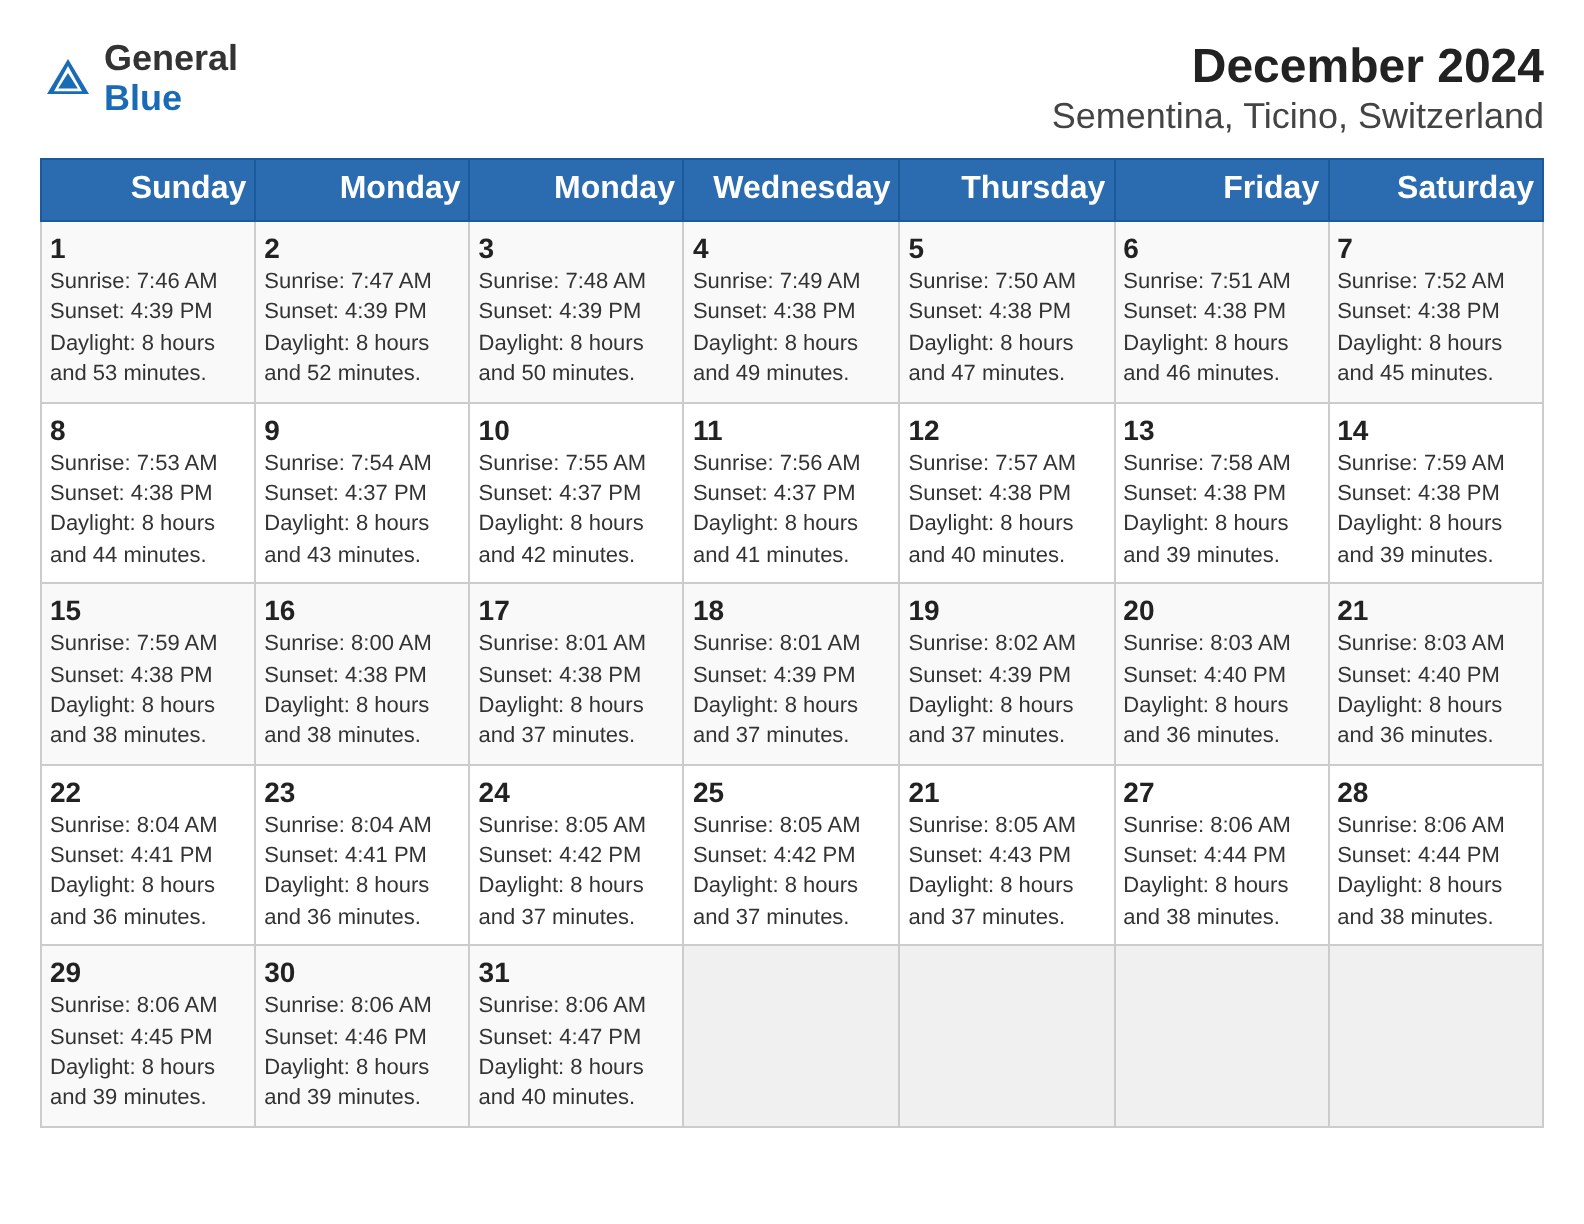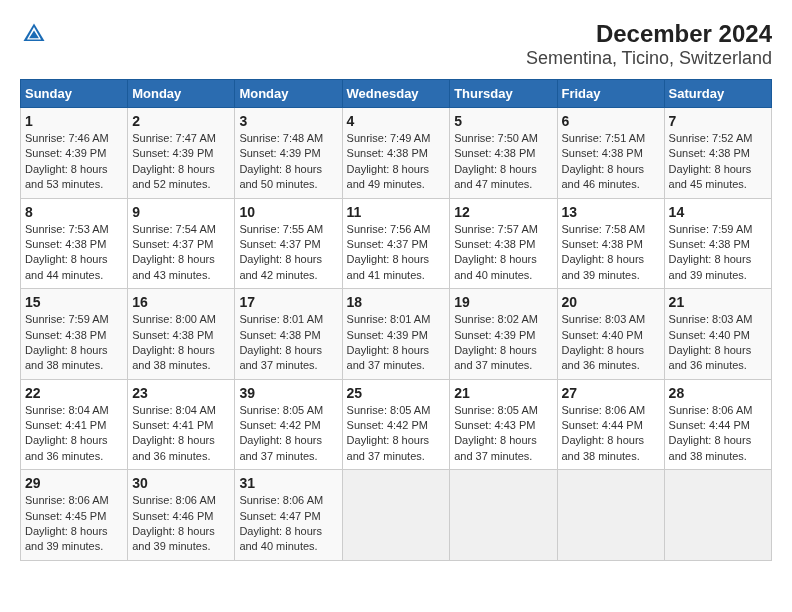--- a/index.html
+++ b/index.html
@@ -46,22 +46,22 @@
     }
     .calendar {
       width: 100%;
       border-collapse: collapse;
       font-size: 11px;
     }
     .calendar thead tr th {
       background: #2b6cb0;
       color: #fff;
       padding: 6px 4px;
-      text-align: left;
-      font-size: 13px;
+      text-align: right;
+      font-size: 16px;
       font-weight: bold;
       border: 1px solid #1a5a9a;
     }
     .calendar tbody tr td {
       vertical-align: top;
       padding: 5px 4px;
       border: 1px solid #ccc;
       width: 108px;
       min-height: 80px;
       background: #fff;
@@ -87,20 +87,24 @@
 </head>
 <body>
 
 <div class="header-section">
   <div class="logo">
     <svg class="logo-icon" viewBox="0 0 40 40">
       <polygon points="20,5 35,30 5,30" fill="#1a6bb5"></polygon>
       <polygon points="20,10 30,28 10,28" fill="#fff"></polygon>
       <polygon points="20,15 27,26 13,26" fill="#1a6bb5"></polygon>
     </svg>
+    <div class="logo-text">
+      <span class="general">General</span><br>
+      <span class="blue">Blue</span>
+    </div>
   </div>
   <div class="title-section">
     <div class="month-title">December 2024</div>
     <div class="subtitle">Sementina, Ticino, Switzerland</div>
   </div>
 </div>
 
 <table class="calendar">
   <thead>
     <tr>
@@ -207,21 +211,21 @@
       <tr>
         <td>
           <div class="day-number">22</div>
           <div class="day-info">Sunrise: 8:04 AM<br>Sunset: 4:41 PM<br>Daylight: 8 hours and 36 minutes.</div>
         </td>
         <td>
           <div class="day-number">23</div>
           <div class="day-info">Sunrise: 8:04 AM<br>Sunset: 4:41 PM<br>Daylight: 8 hours and 36 minutes.</div>
         </td>
         <td>
-          <div class="day-number">39</div>
+          <div class="day-number">24</div>
           <div class="day-info">Sunrise: 8:05 AM<br>Sunset: 4:42 PM<br>Daylight: 8 hours and 37 minutes.</div>
         </td>
         <td>
           <div class="day-number">25</div>
           <div class="day-info">Sunrise: 8:05 AM<br>Sunset: 4:42 PM<br>Daylight: 8 hours and 37 minutes.</div>
         </td>
         <td>
           <div class="day-number">21</div>
           <div class="day-info">Sunrise: 8:05 AM<br>Sunset: 4:43 PM<br>Daylight: 8 hours and 37 minutes.</div>
         </td>

